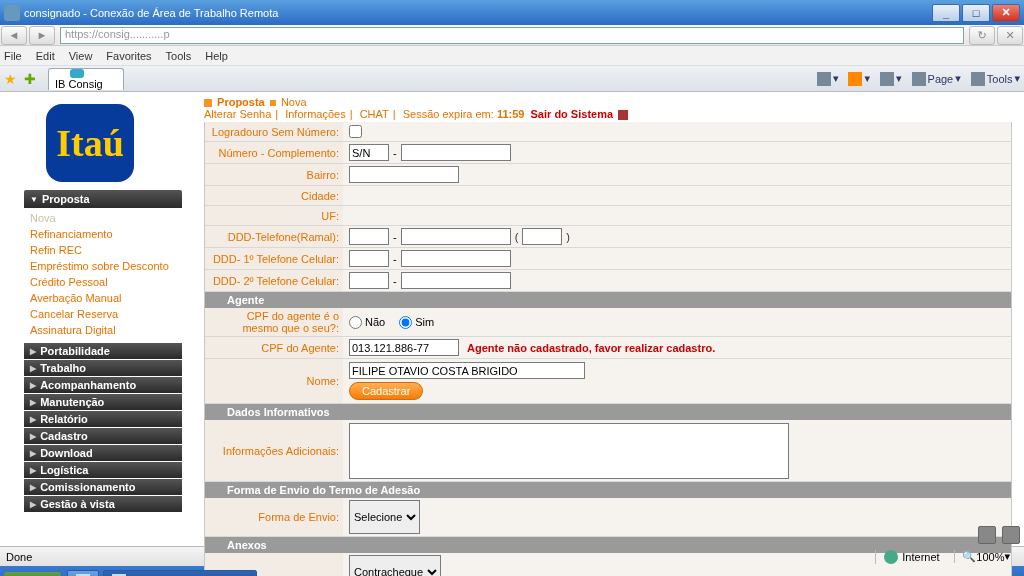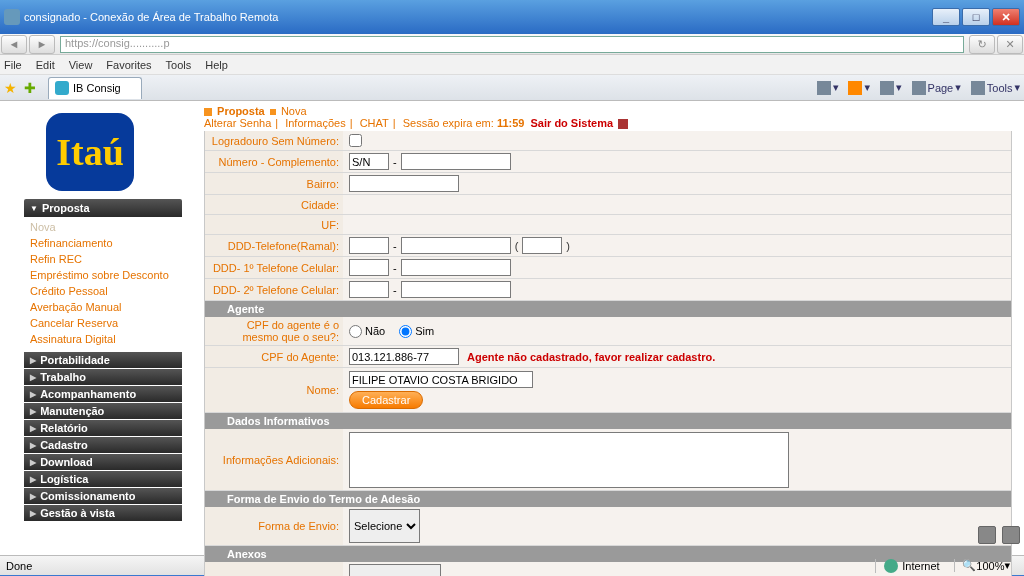--- a/index.html
+++ b/index.html
@@ -1,33 +1,33 @@
 <!DOCTYPE html>
 <html><head>
 <meta charset="utf-8">
 <style>
 * { margin: 0; padding: 0; box-sizing: border-box; font-family: Tahoma, Arial, sans-serif; font-size: 11px; }
 body { background: #fff; width: 1024px; height: 576px; overflow: hidden; position: relative; }
 
-.titlebar { height: 34px; background: linear-gradient(#5aa0e0,#2a6bc4); display:flex; align-items:center; padding:0 4px; color:#fff; }
+.titlebar { height: 25px; background: linear-gradient(#5aa0e0,#2a6bc4); display:flex; align-items:center; padding:0 4px; color:#fff; }
 .titlebar .icon { width:16px; height:16px; background:#69b; border-radius:3px; margin-right:4px; }
 .titlebar .title { flex:1; }
 .titlebar .btn { width:28px; height:18px; margin-left:2px; background:linear-gradient(#e8f0fa,#b8d0ea); border:1px solid #3a6caa; border-radius:2px; display:flex;align-items:center;justify-content:center; color:#224; font-weight:bold; }
 .titlebar .btn.close { background:linear-gradient(#f08070,#d03020); color:#fff; }
 
 .ie-bar { height:21px; background:linear-gradient(#f8f8f8,#e7e7e7); border-bottom:1px solid #ccc; display:flex; align-items:center; }
 .ie-bar .nav-btn { width:26px; height:19px; margin:0 1px; background:linear-gradient(#fdfdfd,#ddd); border:1px solid #bbb; border-radius:3px; display:flex;align-items:center;justify-content:center; color:#888;}
 .ie-bar .url { flex:1; height:17px; border:1px solid #7a9; background:#fff; margin:0 4px; padding:0 4px; color:#999; overflow:hidden; }
 
 .menu-bar { height:20px; background:#f2f2f2; border-bottom:1px solid #ddd; display:flex; align-items:center; padding:0 4px; color:#333; }
 .menu-bar span { margin-right:14px; }
 
 .tab-bar { height:26px; background:linear-gradient(#eef1f5,#dde2e8); border-bottom:1px solid #bbb; display:flex; align-items:center; padding:0 4px; }
 .tab-bar .star { width:16px; height:16px; color:#f5b301; margin-right:4px; font-size:14px; }
-.tab-bar .tab { background:#fff; border:1px solid #9ab; border-bottom:none; height:22px; display:flex; align-items:center; padding:0 20px 0 6px; border-radius:3px 3px 0 0; margin-left:4px;}
+.tab-bar .tab { background:#fff; border:1px solid #9ab; border-bottom:none; height:22px; display:flex; align-items:center; padding:0 20px 0 6px; border-radius:3px 3px 0 0; margin-left:4px;flex-direction:column;}
 .tab-bar .tab .e { width:14px;height:14px;background:#3ac;border-radius:3px;margin-right:4px;}
 .tab-bar .right-tools { margin-left:auto; display:flex; align-items:center; gap:10px; color:#336; }
 .tab-bar .right-tools .tool { display:flex; align-items:center; gap:2px;}
 .tab-bar .right-tools .ico { width:14px;height:14px;background:#789;display:inline-block; }
 
 .content { display:flex; height:454px; background:#fff; }
 .left { width:200px; padding:6px 18px 0 24px; }
 .logo { width:88px; height:78px; background:#063a9b; border-radius:16px; color:#ffcc00; display:flex; align-items:center; justify-content:center; font-size:38px; font-weight:bold; font-family:Georgia,serif; margin:6px 0 8px 22px; }
 
 .side-head { background:linear-gradient(#555,#2a2a2a); color:#fff; height:18px; display:flex; align-items:center; padding:0 6px; font-weight:bold; border-radius:2px 2px 0 0;}
@@ -239,21 +239,21 @@
       <div class="row">
           <div class="lbl">CPF do Agente:</div>
         <div class="val">
             <input class="m" type="text" value="013.121.886-77" style="">
           <span class="err">Agente não cadastrado, favor realizar cadastro.</span>
           </div>
         </div>
       <div class="row" style="min-height:34px">
           <div class="lbl">Nome:</div>
         <div class="val" style="flex-direction:column;align-items:flex-start;gap:3px;padding:3px 6px">
-          <input type="text" style="width: 184px;" value="FILIPE OTAVIO COSTA BRIGIDO">
+          <input type="text" style="width: 236px;" value="FILIPE OTAVIO COSTA BRIGIDO">
           <button class="btn-orange">Cadastrar</button>
         </div>
         </div>
 
       <div class="section-h">Dados Informativos</div>
       <div class="row" style="min-height:62px">
           <div class="lbl">Informações Adicionais:</div>
         <div class="val">
             <textarea style=""></textarea>
           </div>

